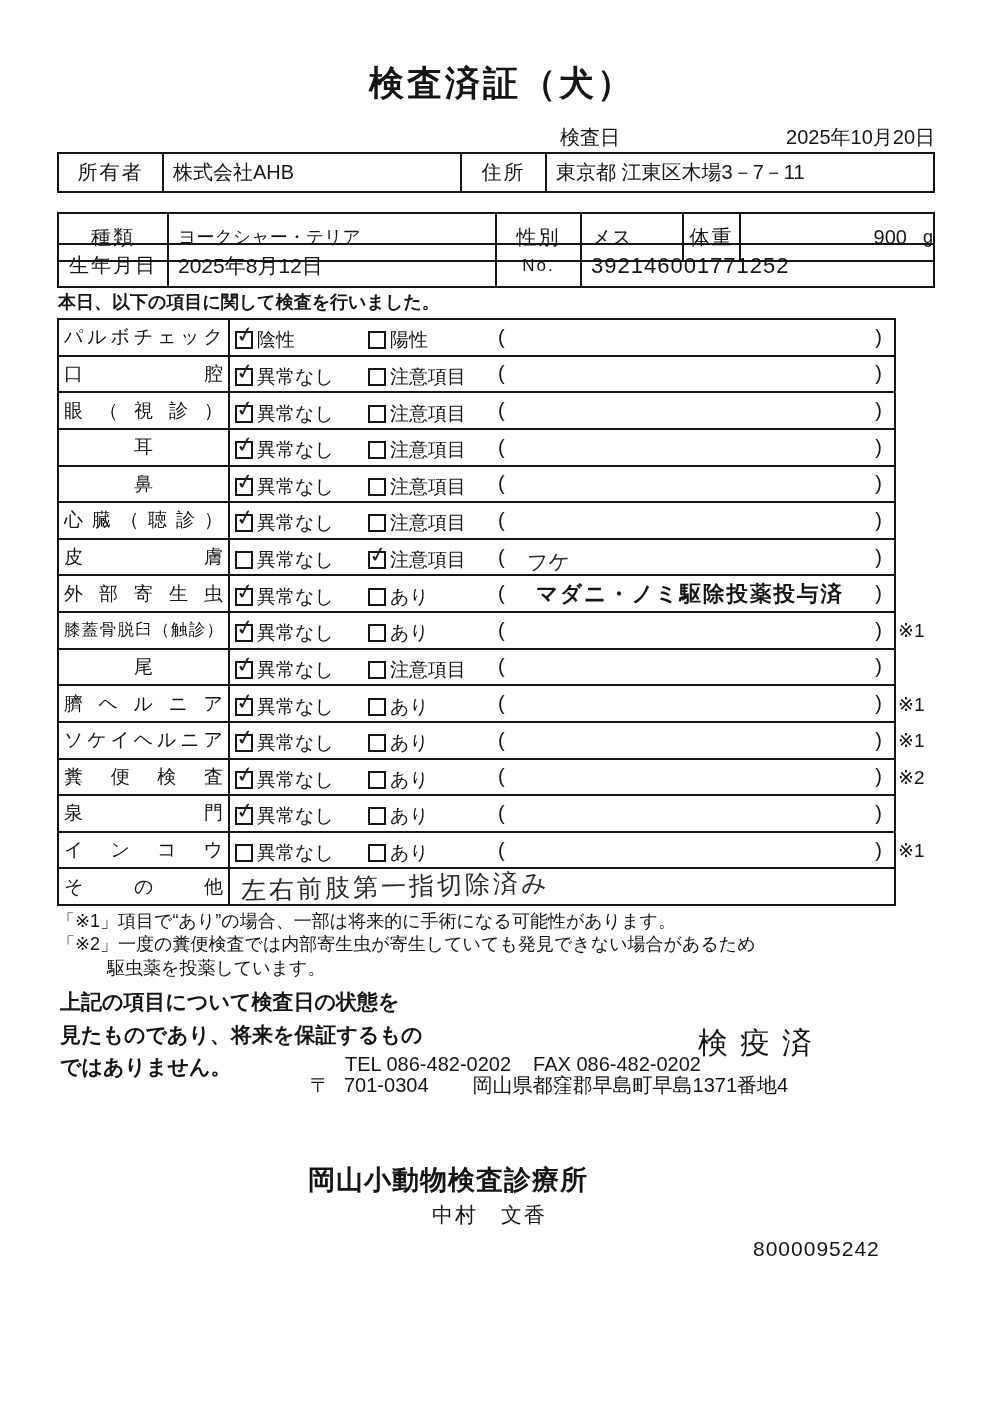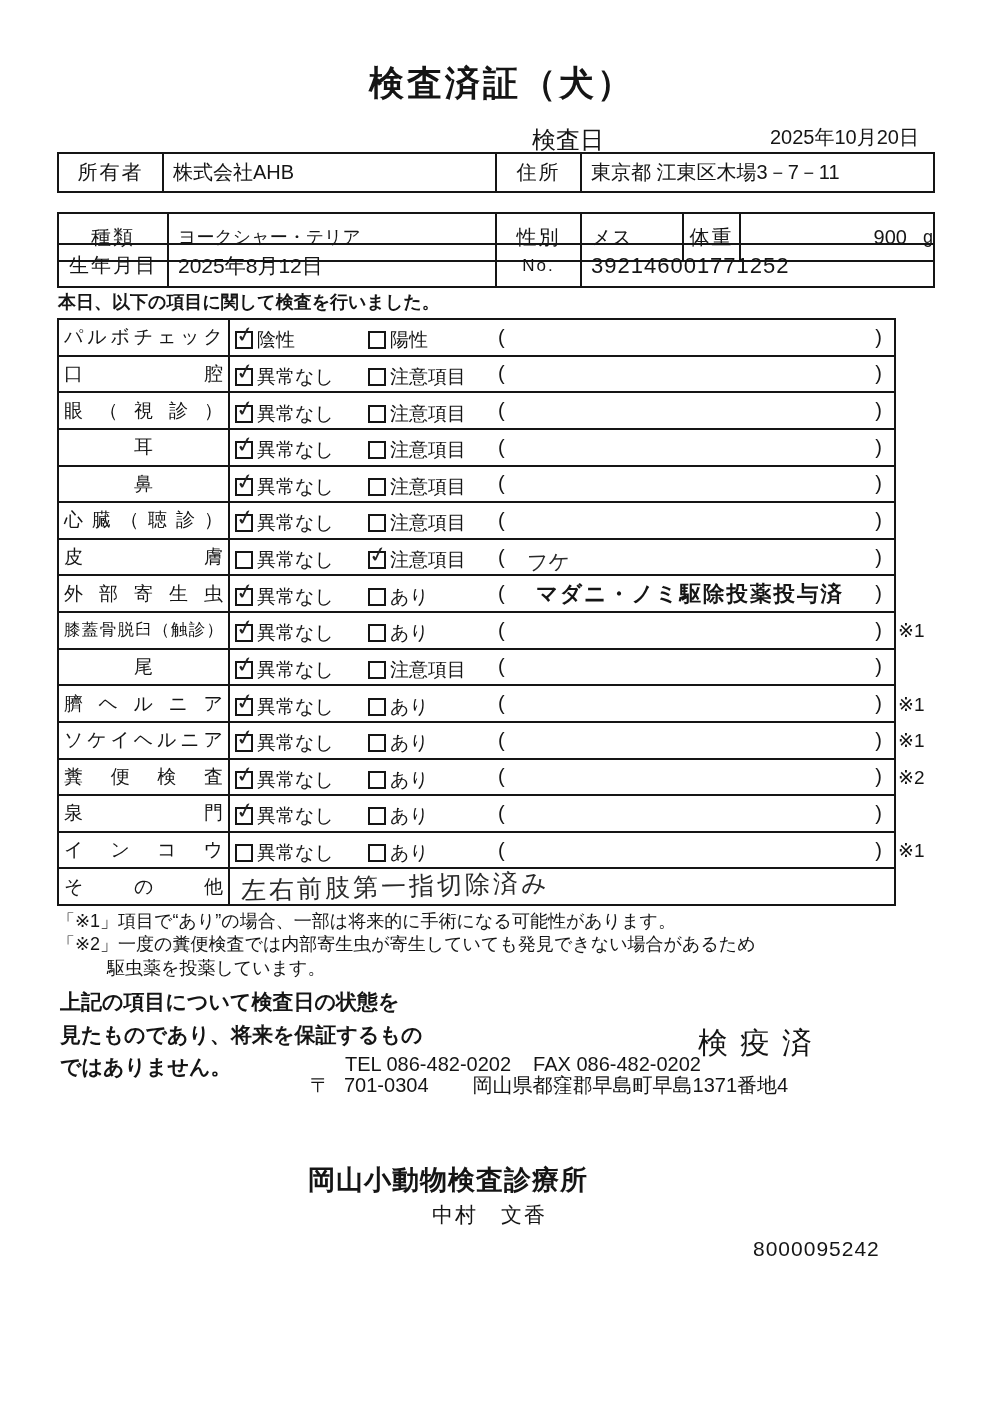--- a/index.html
+++ b/index.html
@@ -6,34 +6,34 @@
   body{
     width:1004px;height:1427px;
     background:#ffffff;color:#151515;
     font-family:"Liberation Sans","DejaVu Sans",sans-serif;
     position:relative;overflow:hidden;
   }
   .abs{position:absolute;box-sizing:border-box;}
 
   
   .title{top:60px;left:0;width:1004px;text-align:center;font-size:35px;font-weight:bold;letter-spacing:3px;}
-  .date-label{top:124px;left:532px;font-size:24px;font-weight:500;}
-  .date-value{top:124px;left:770px;width:165px;text-align:left;font-size:20px;font-weight:500;}
+  .date-label{top:124px;left:560px;font-size:20px;font-weight:500;}
+  .date-value{top:124px;left:770px;width:165px;text-align:right;font-size:20px;font-weight:500;}
 
   
   .info-row{left:57px;width:878px;border:2px solid #151515;display:flex;align-items:stretch;}
   .row-owner{top:152px;height:41px;}
   .row-breed{top:212px;height:50px;}
   .row-birth{top:243px;height:45px;}
   .cell{display:flex;align-items:center;box-sizing:border-box;font-size:20px;}
   .cell + .cell{border-left:2px solid #151515;}
   .cell.lab{justify-content:center;font-weight:500;letter-spacing:2px;}
   .cell.val{padding-left:9px;font-weight:500;}
   .w-owner-lab{width:103px;}
-  .w-owner-val{width:333px;}
+  .w-owner-val{width:298px;}
   .w-addr-lab{width:85px;}
   .w-addr-val{flex:1;}
   .w-breed-lab{width:108px;}
   .w-breed-val{width:328px;font-size:18px;}
   .w-sex-lab{width:85px;}
   .w-sex-val{width:102px;}
   .w-wt-lab{width:57px;letter-spacing:0;}
   .w-wt-val{flex:1;justify-content:flex-end;}
   .wt-unit{margin-left:16px;font-size:18px;}
   .w-no-lab{width:85px;font-size:17px;letter-spacing:0;}

